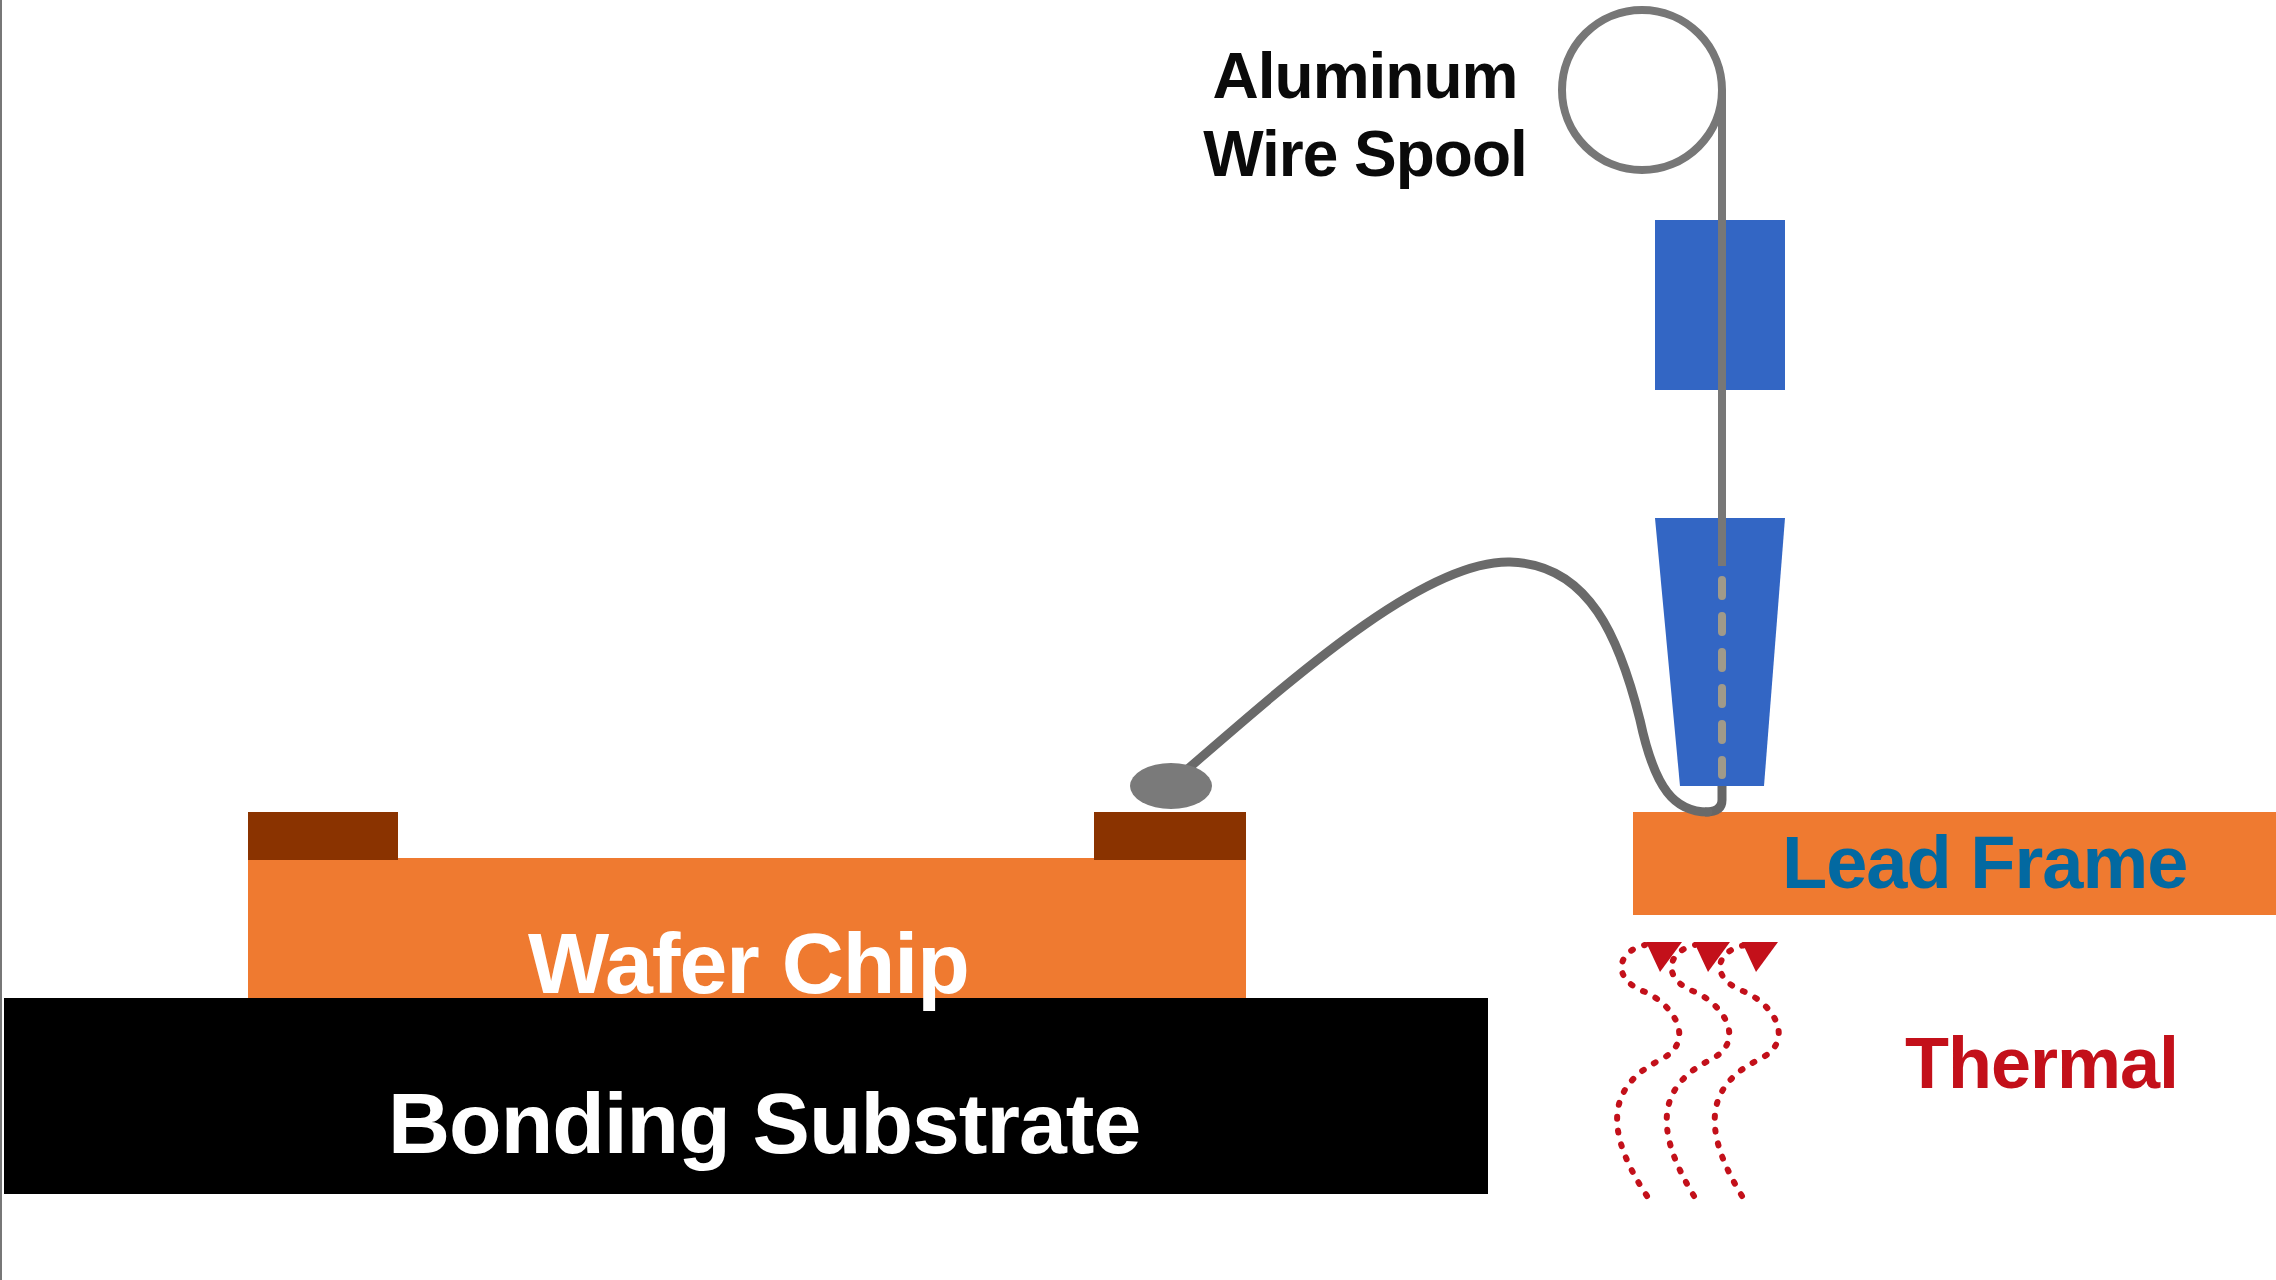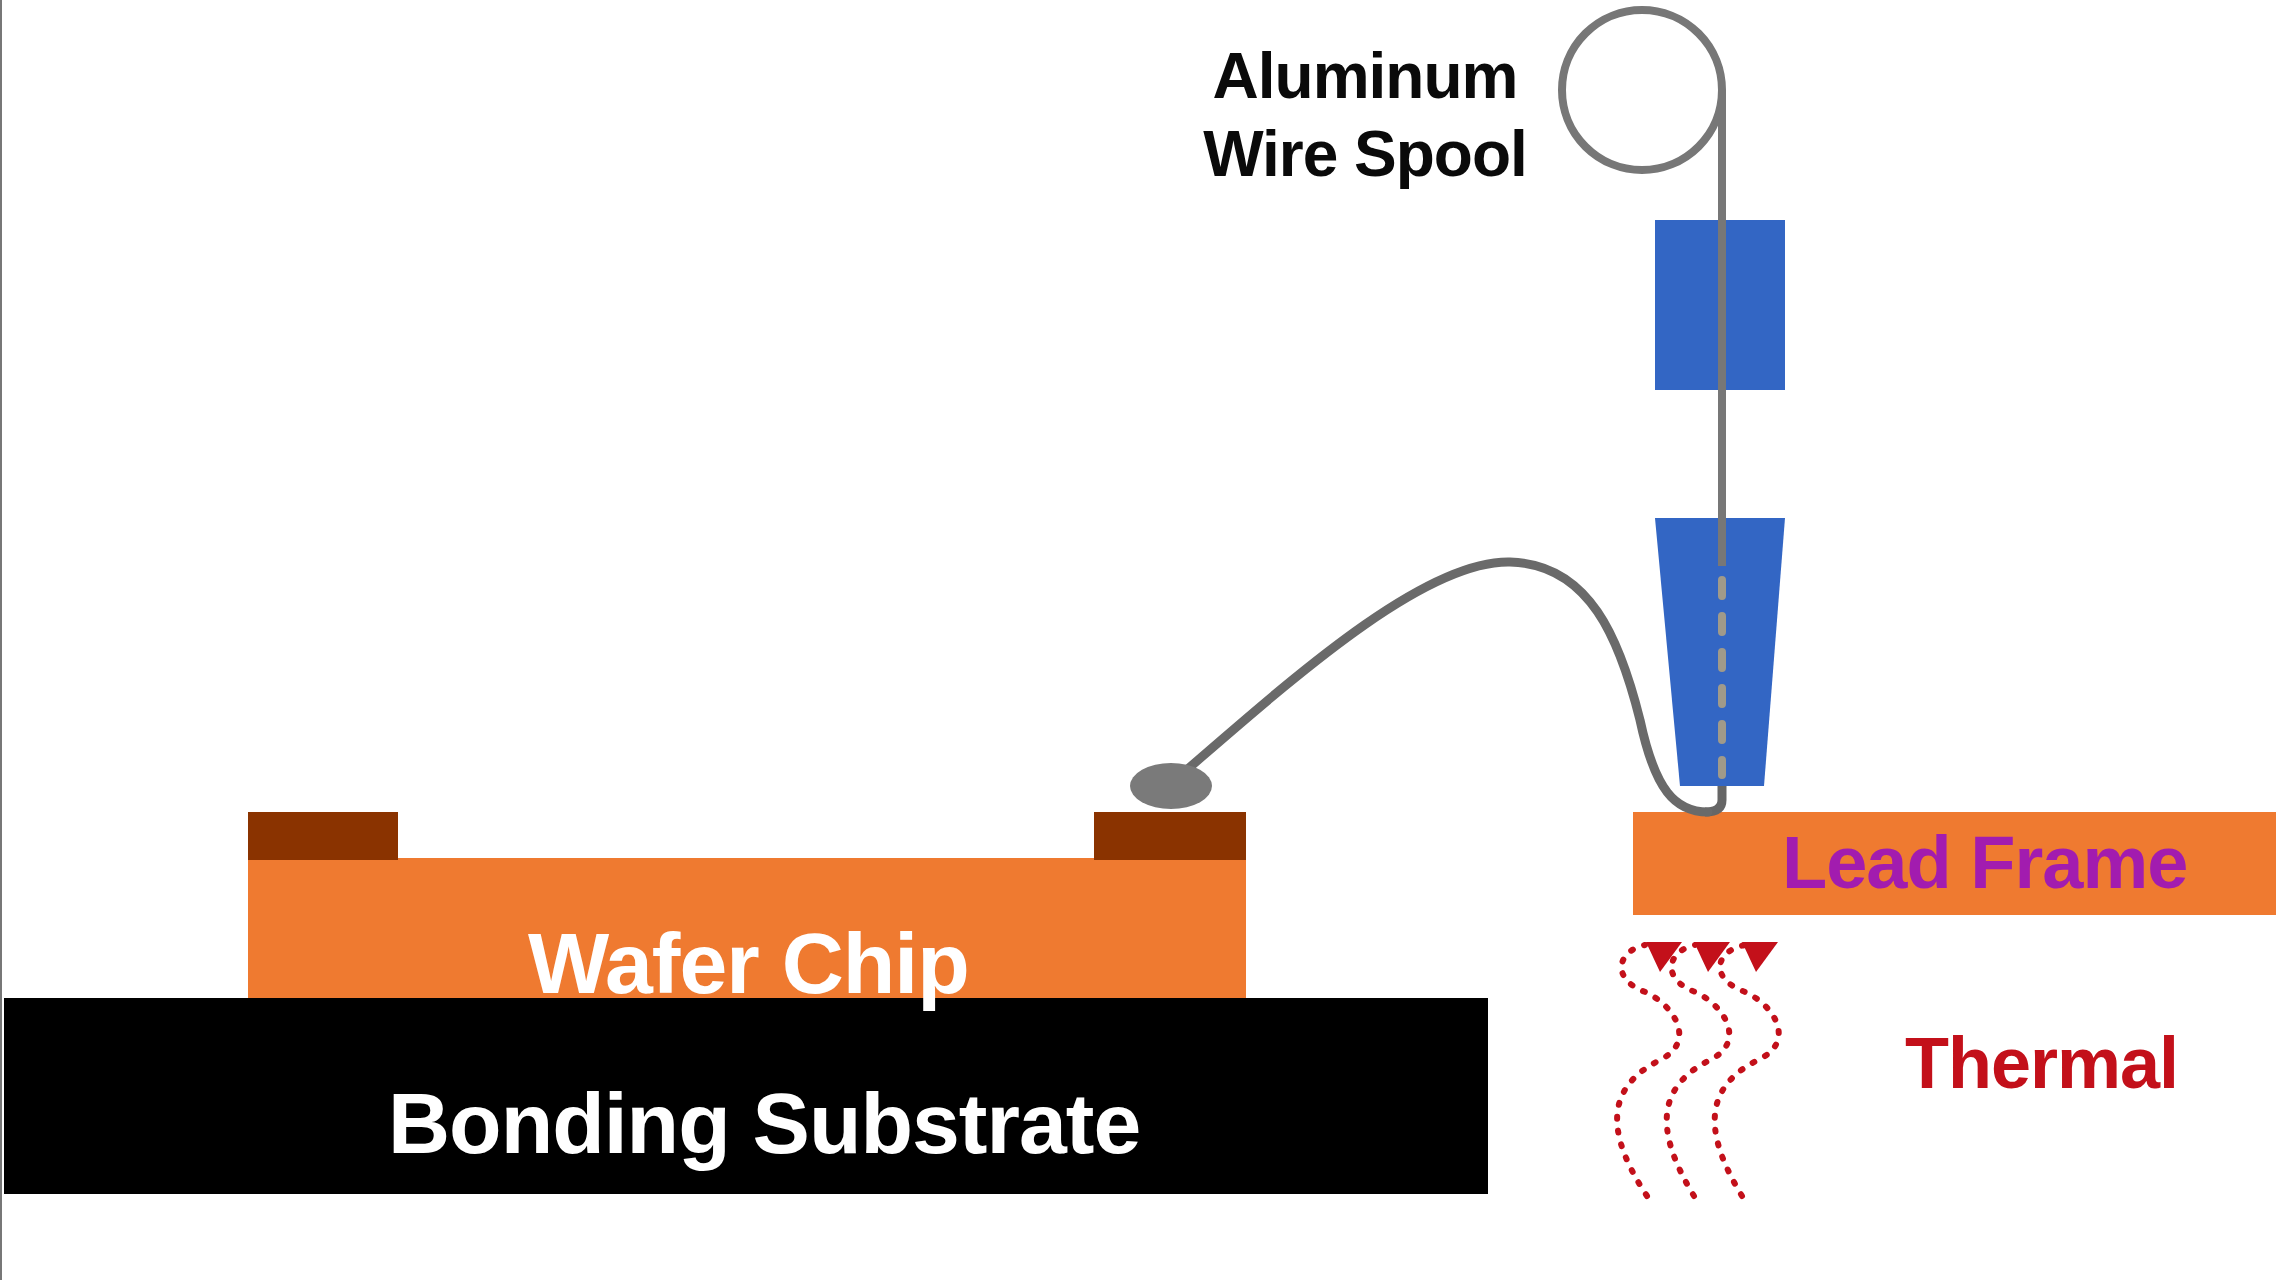--- a/index.html
+++ b/index.html
@@ -4,21 +4,21 @@
 <style>
   html, body { margin: 0; padding: 0; background: #ffffff; }
   body { width: 2276px; height: 1280px; position: relative; overflow: hidden;
          font-family: "Liberation Sans", "DejaVu Sans", sans-serif; }
   .left-edge { position: absolute; left: 0; top: 0; width: 2px; height: 1280px; background: #777; }
   svg.diagram { position: absolute; left: 0; top: 0; }
   .lbl { position: absolute; font-weight: bold; letter-spacing: -1px; white-space: nowrap; line-height: 1; }
   .lbl-dark { color: #0a0a0a; font-size: 64px; text-align: center; }
   .lbl-white { color: #ffffff; font-size: 86px; }
   .lbl-red { color: #c3101a; font-size: 72px; }
-  .lbl-lead { color: #a21caf; font-size: 74px; }
+  .lbl-lead { color: #0369a1; font-size: 74px; }
 </style>
 </head>
 <body>
 
 <div class="left-edge"></div>
 
 <svg class="diagram" width="2276" height="1280" viewBox="0 0 2276 1280">
 
   <rect x="4" y="998" width="1484" height="196" fill="#000000"></rect>
 

